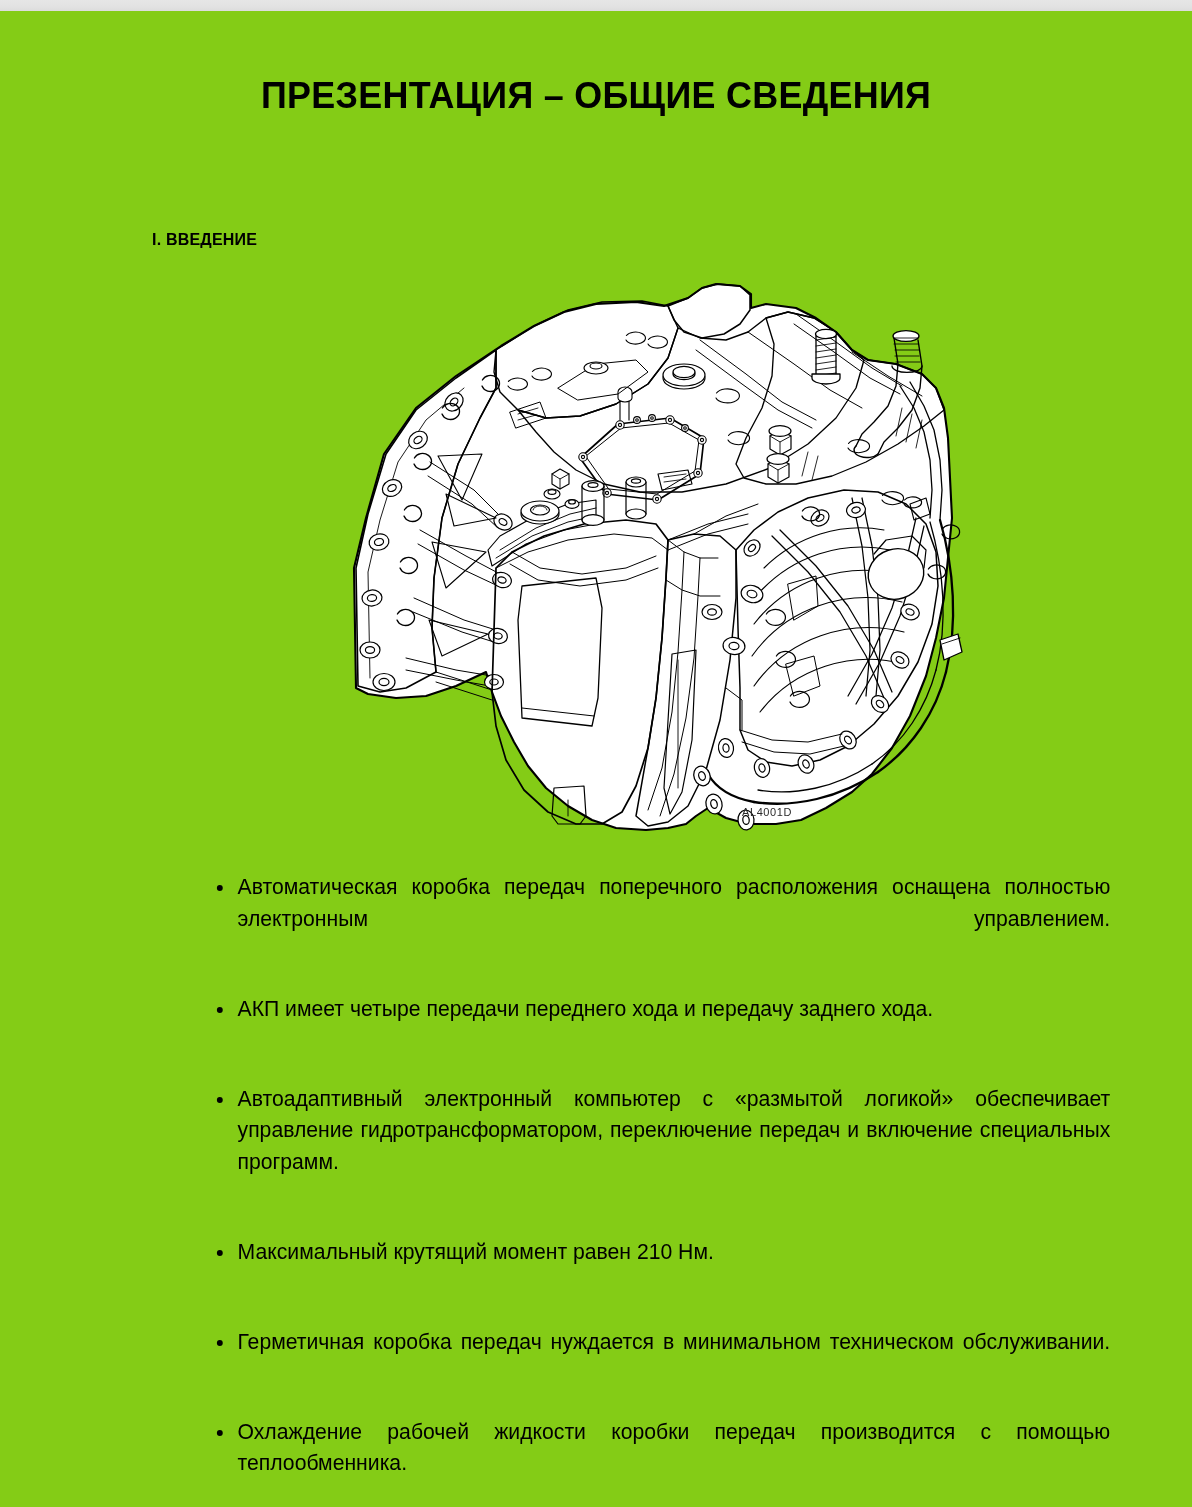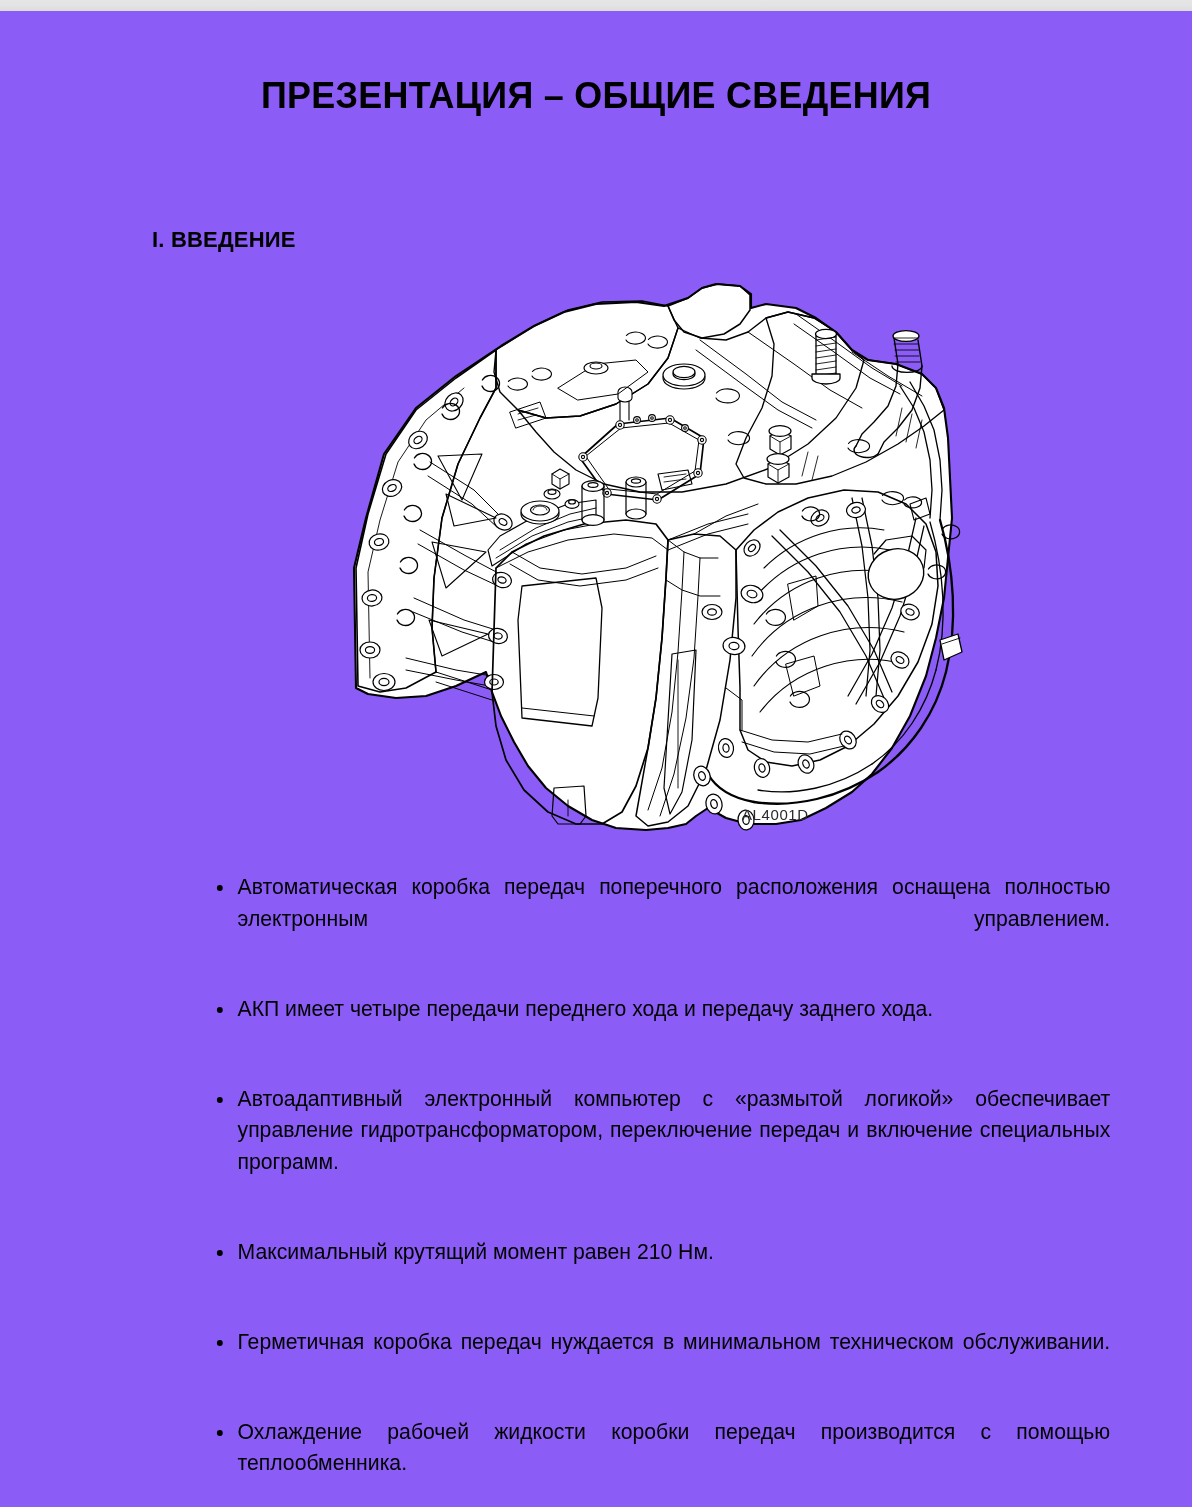--- a/index.html
+++ b/index.html
@@ -4,21 +4,21 @@
 <style>
   html, body {
     margin: 0;
     padding: 0;
     background: #ffffff;
   }
   .page {
     position: relative;
     width: 1192px;
     height: 1507px;
-    background: #8b5cf6;
+    background: #84cc16;
     overflow: hidden;
     font-family: "Liberation Sans", "DejaVu Sans", sans-serif;
     color: #000000;
   }
   .viewer-top-band {
     position: absolute;
     left: 0;
     top: 0;
     width: 1192px;
     height: 11px;
@@ -35,21 +35,21 @@
     letter-spacing: 0.3px;
     line-height: 44px;
     transform: scaleX(0.97);
     white-space: nowrap;
   }
   .section-heading {
     position: absolute;
     left: 152px;
     top: 226px;
     font-weight: bold;
-    font-size: 22px;
+    font-size: 16px;
     letter-spacing: 0.2px;
     line-height: 28px;
     white-space: nowrap;
     text-align: center;
   }
   .figure {
     position: absolute;
     left: 296px;
     top: 268px;
     width: 690px;
@@ -57,21 +57,21 @@
   }
   .figure svg {
     display: block;
     width: 690px;
     height: 572px;
   }
   .figure-caption {
     position: absolute;
     left: 742px;
     top: 806px;
-    font-size: 15px;
+    font-size: 11px;
     letter-spacing: 0.6px;
     color: #2a2a2a;
     white-space: nowrap;
   }
   .bullet-list {
     position: absolute;
     left: 208px;
     top: 872px;
     width: 916px;
   }

